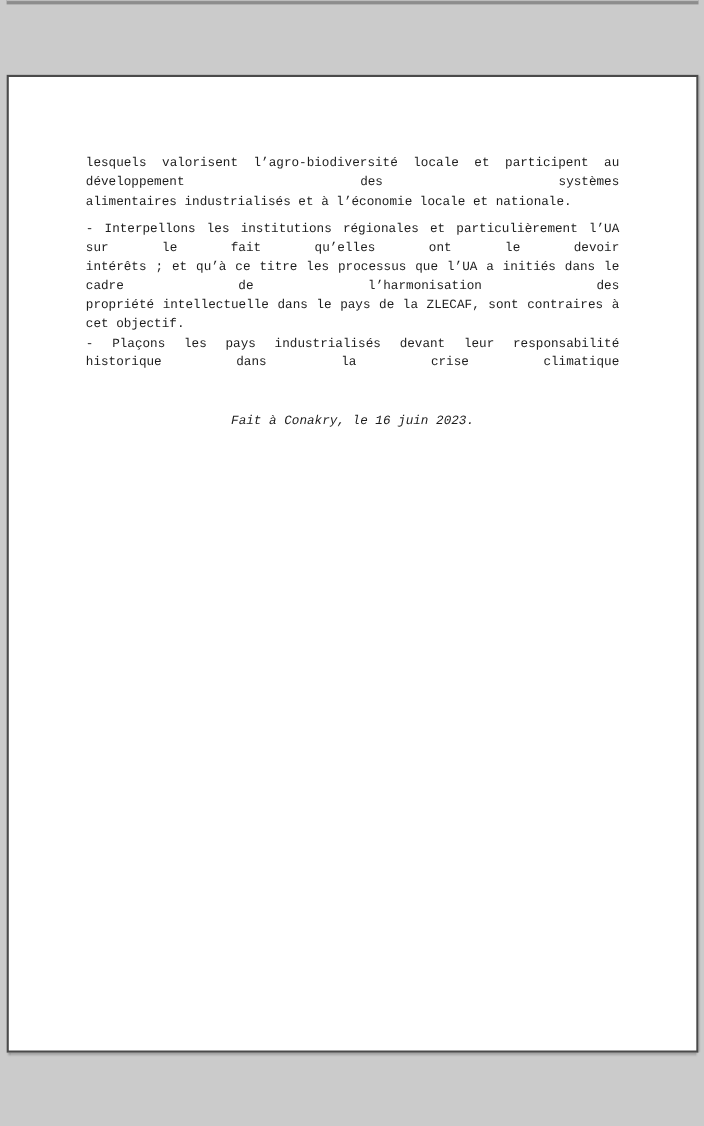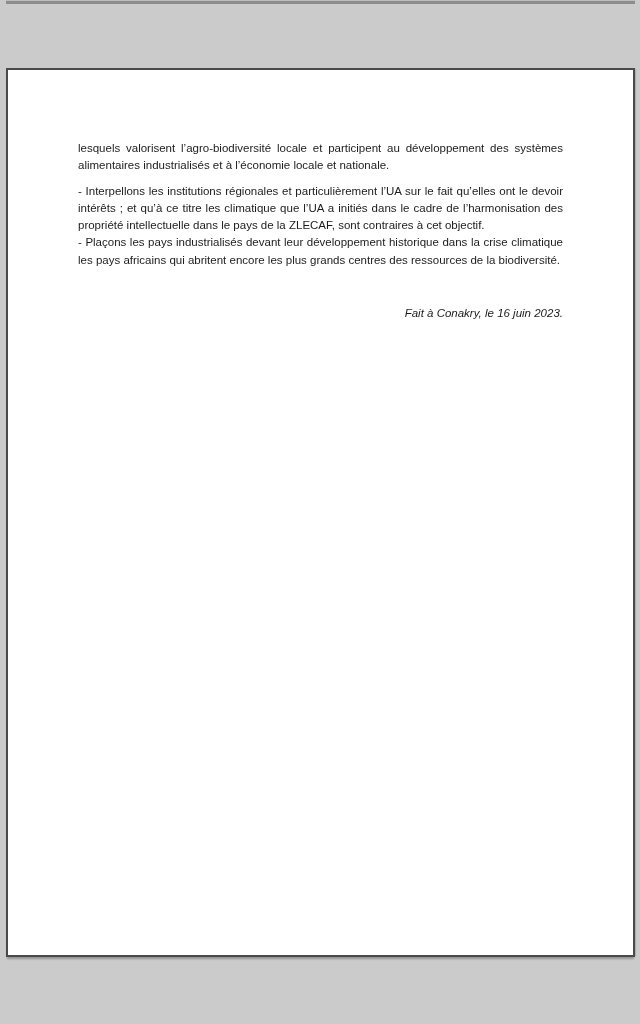--- a/index.html
+++ b/index.html
@@ -34,63 +34,63 @@
     box-shadow: 0 3px 2px -1px rgba(0,0,0,0.28), 2px 0 1px -1px rgba(0,0,0,0.12);
   }
   .content {
     position: absolute;
     left: 70px;
     right: 70px;
     top: 70px;
     color: #1c1c1c;
     font-size: 11.5px;
     line-height: 17.3px;
+    font-family: Liberation Mono, monospace;
   }
   .para {
     margin: 0 0 8px 0;
     padding: 0;
   }
   .para.p2 { margin-bottom: 0; }
   .para.p3 { margin-bottom: 0; }
   .line {
     display: block;
     text-align: justify;
     text-align-last: justify;
     -moz-text-align-last: justify;
   }
   .line.last {
     text-align-last: left;
     -moz-text-align-last: left;
   }
   .dateline {
     margin: 36px 0 4px 0;
-    text-align: right;
+    text-align: center;
     font-style: italic;
   }
 </style>
 </head>
 <body>
 
 <div class="prev-page-edge"></div>
 
 <div class="page">
   <div class="content">
 
     <p class="para p1">
       <span class="line">lesquels valorisent l’agro-biodiversité locale et participent au développement des systèmes</span>
       <span class="line last">alimentaires industrialisés et à l’économie locale et nationale.</span>
     </p>
 
     <p class="para p2">
       <span class="line">- Interpellons les institutions régionales et particulièrement l’UA sur le fait qu’elles ont le devoir</span>
-      <span class="line">intérêts ; et qu’à ce titre les climatique que l’UA a initiés dans le cadre de l’harmonisation des</span>
+      <span class="line">intérêts ; et qu’à ce titre les processus que l’UA a initiés dans le cadre de l’harmonisation des</span>
       <span class="line last">propriété intellectuelle dans le pays de la ZLECAF, sont contraires à cet objectif.</span>
     </p>
 
     <p class="para p3">
-      <span class="line">- Plaçons les pays industrialisés devant leur développement historique dans la crise climatique</span>
-      <span class="line last">les pays africains qui abritent encore les plus grands centres des ressources de la biodiversité.</span>
+      <span class="line">- Plaçons les pays industrialisés devant leur responsabilité historique dans la crise climatique</span>
     </p>
 
     <p class="dateline">Fait à Conakry, le 16 juin 2023.</p>
 
   </div>
 </div>
 
 </body></html>

